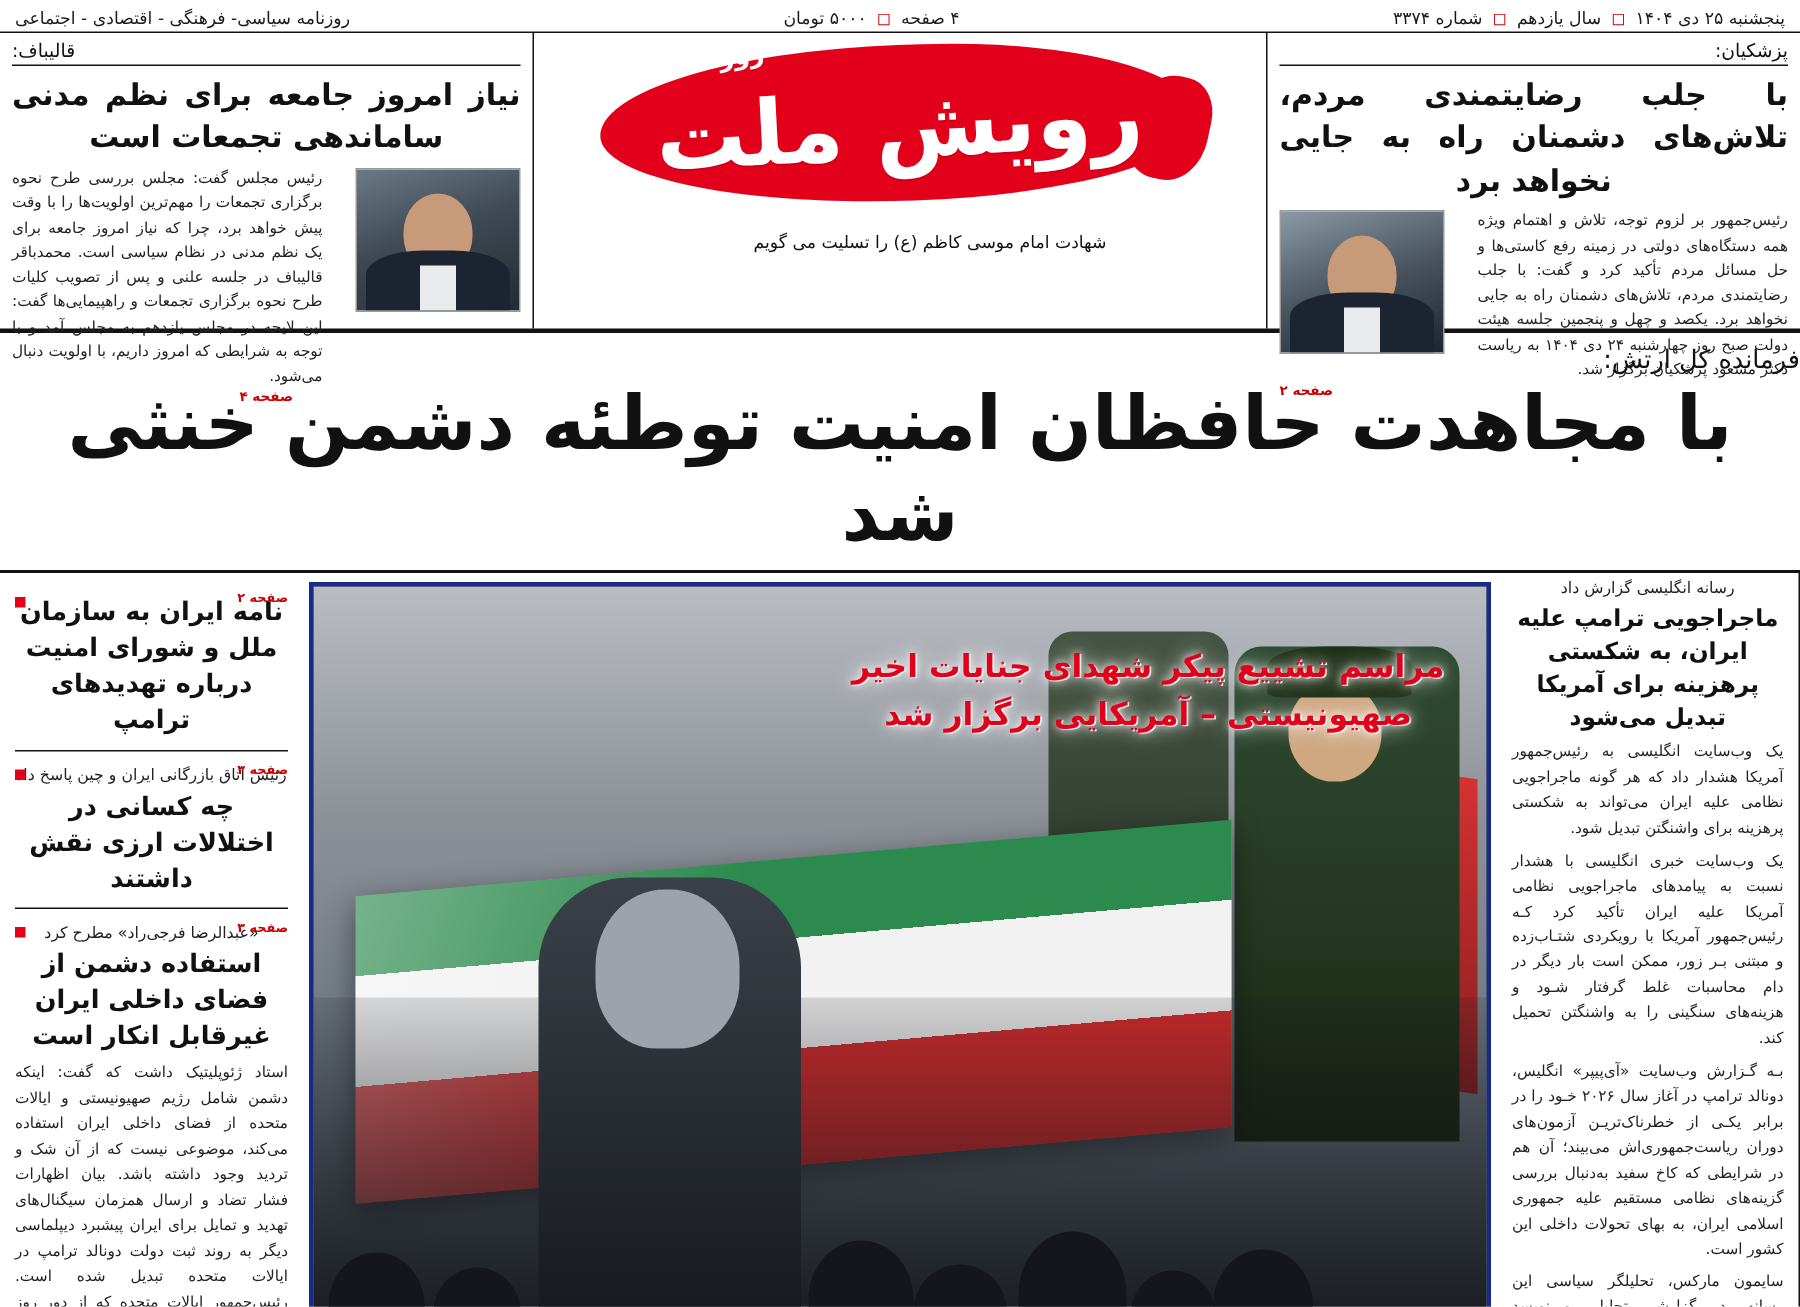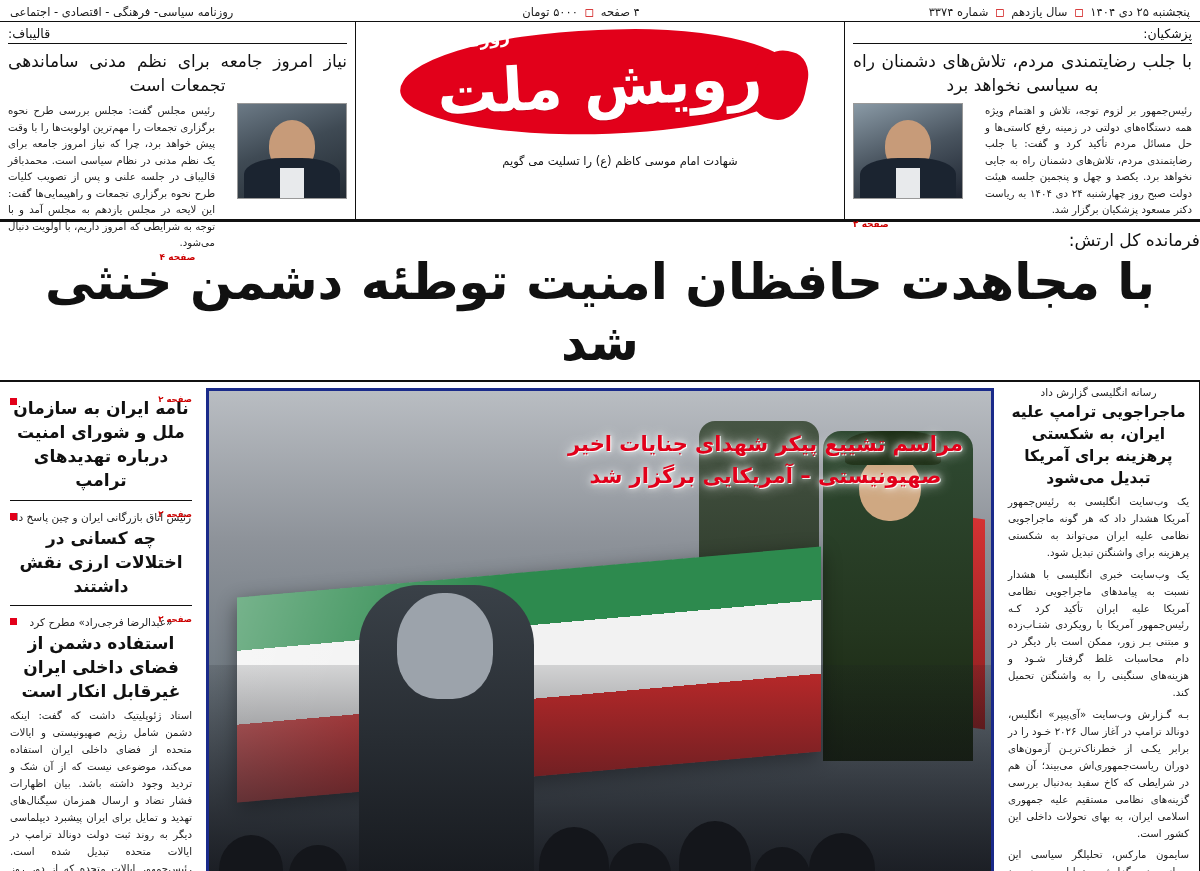--- a/index.html
+++ b/index.html
@@ -57,22 +57,22 @@
     font-size: 12.5px;
     font-weight: normal;
     color: #111;
     border-bottom: 1.5px solid #111;
     padding-bottom: 2px;
     margin-bottom: 5px;
   }
   .kicker.left-k { text-align: left; }
   .kicker.right-k { text-align: right; }
   .head-title {
-    font-size: 17px;
-    font-weight: normal;
+    font-size: 20px;
+    font-weight: bold;
     line-height: 1.42;
     text-align: justify;
     text-align-last: center;
     letter-spacing: -0.4px;
     margin-bottom: 6px;
   }
   .head-body {
     font-size: 10.2px;
     line-height: 1.62;
     text-align: justify;
@@ -350,21 +350,21 @@
       <span class="sep">◻</span>
       <span>۵۰۰۰ تومان</span>
     </div>
     <div class="left">روزنامه سیاسی- فرهنگی - اقتصادی - اجتماعی</div>
   </div>
 
   <div class="headrow">
 
     <div class="head-col side">
       <div class="kicker right-k">پزشکیان:</div>
-      <div class="head-title">با جلب رضایتمندی مردم، تلاش‌های دشمنان راه به سیاسی نخواهد برد</div>
+      <div class="head-title">با جلب رضایتمندی مردم، تلاش‌های دشمنان راه به جایی نخواهد برد</div>
       <div class="head-flex">
         <div class="head-body">رئیس‌جمهور بر لزوم توجه، تلاش و اهتمام ویژه همه دستگاه‌های دولتی در زمینه رفع کاستی‌ها و حل مسائل مردم تأکید کرد و گفت: با جلب رضایتمندی مردم، تلاش‌های دشمنان راه به جایی نخواهد برد. یکصد و چهل و پنجمین جلسه هیئت دولت صبح روز چهارشنبه ۲۴ دی ۱۴۰۴ به ریاست دکتر مسعود پزشکیان برگزار شد.</div>
         <div class="head-photo p2">
           <div class="photo-face"></div>
           <div class="photo-body"></div>
           <div class="photo-shirt"></div>
         </div>
       </div>
       <div class="pagetag" style="text-align:left">صفحه ۲</div>
     </div>

